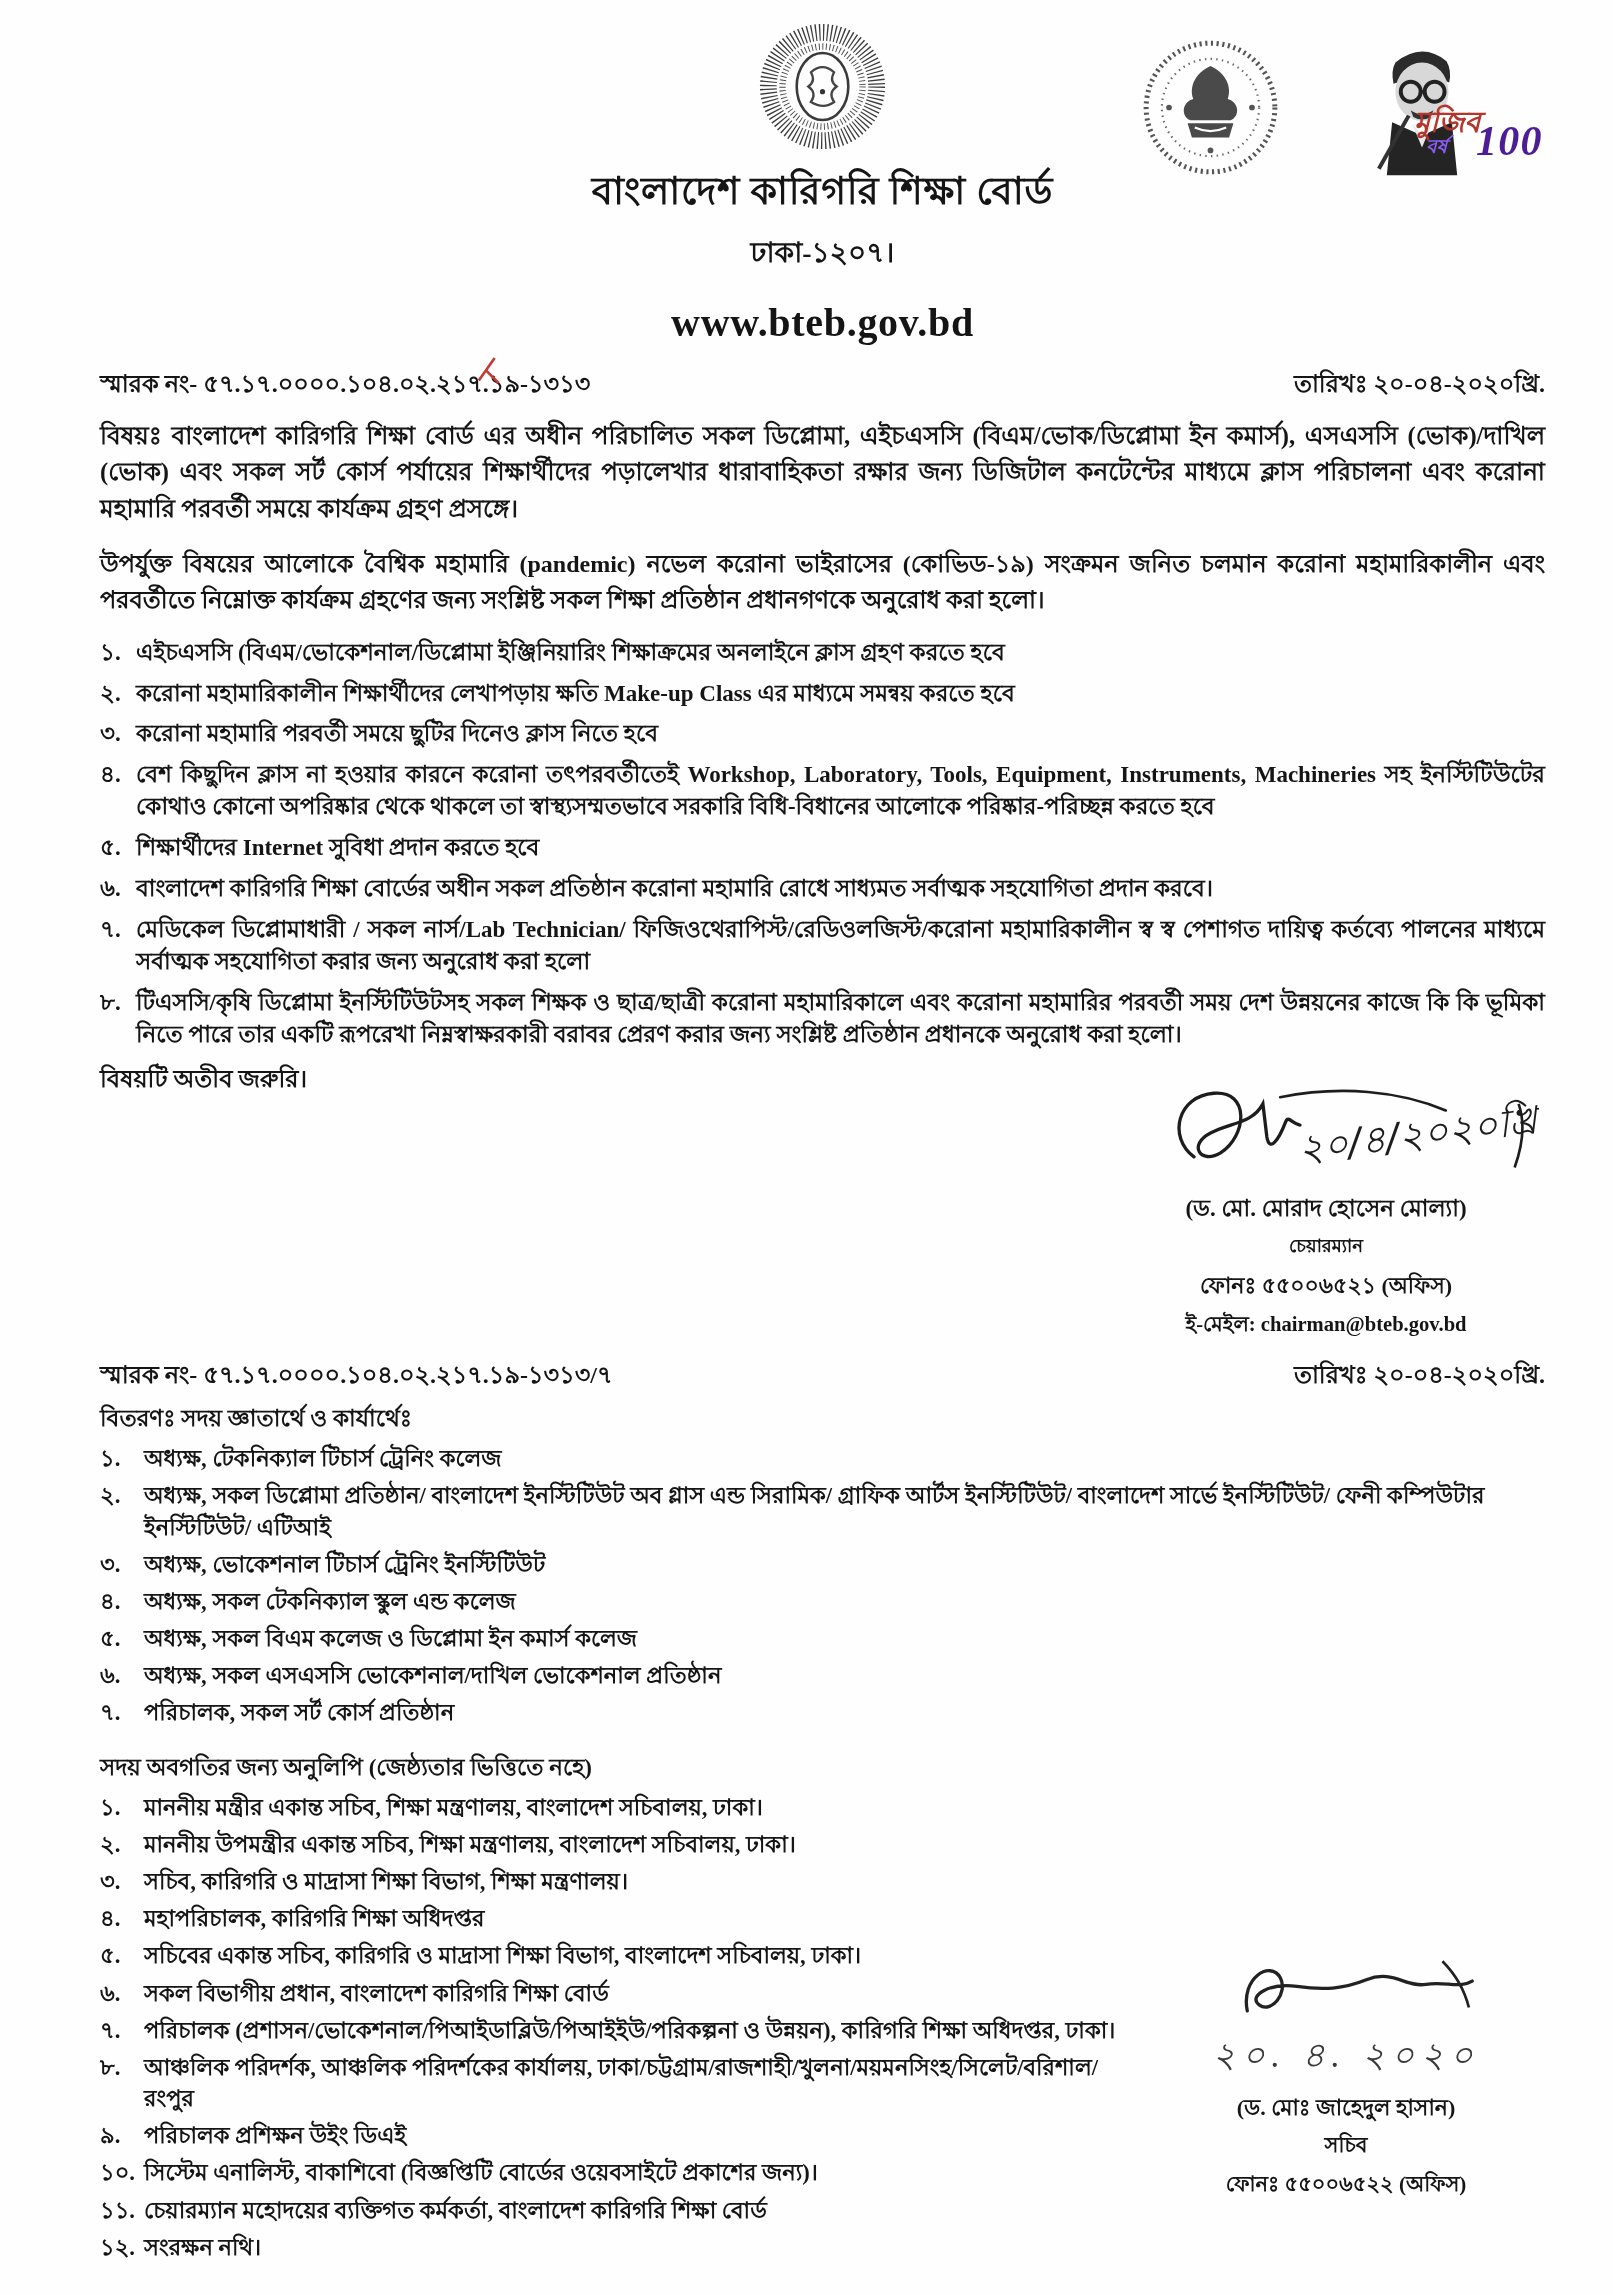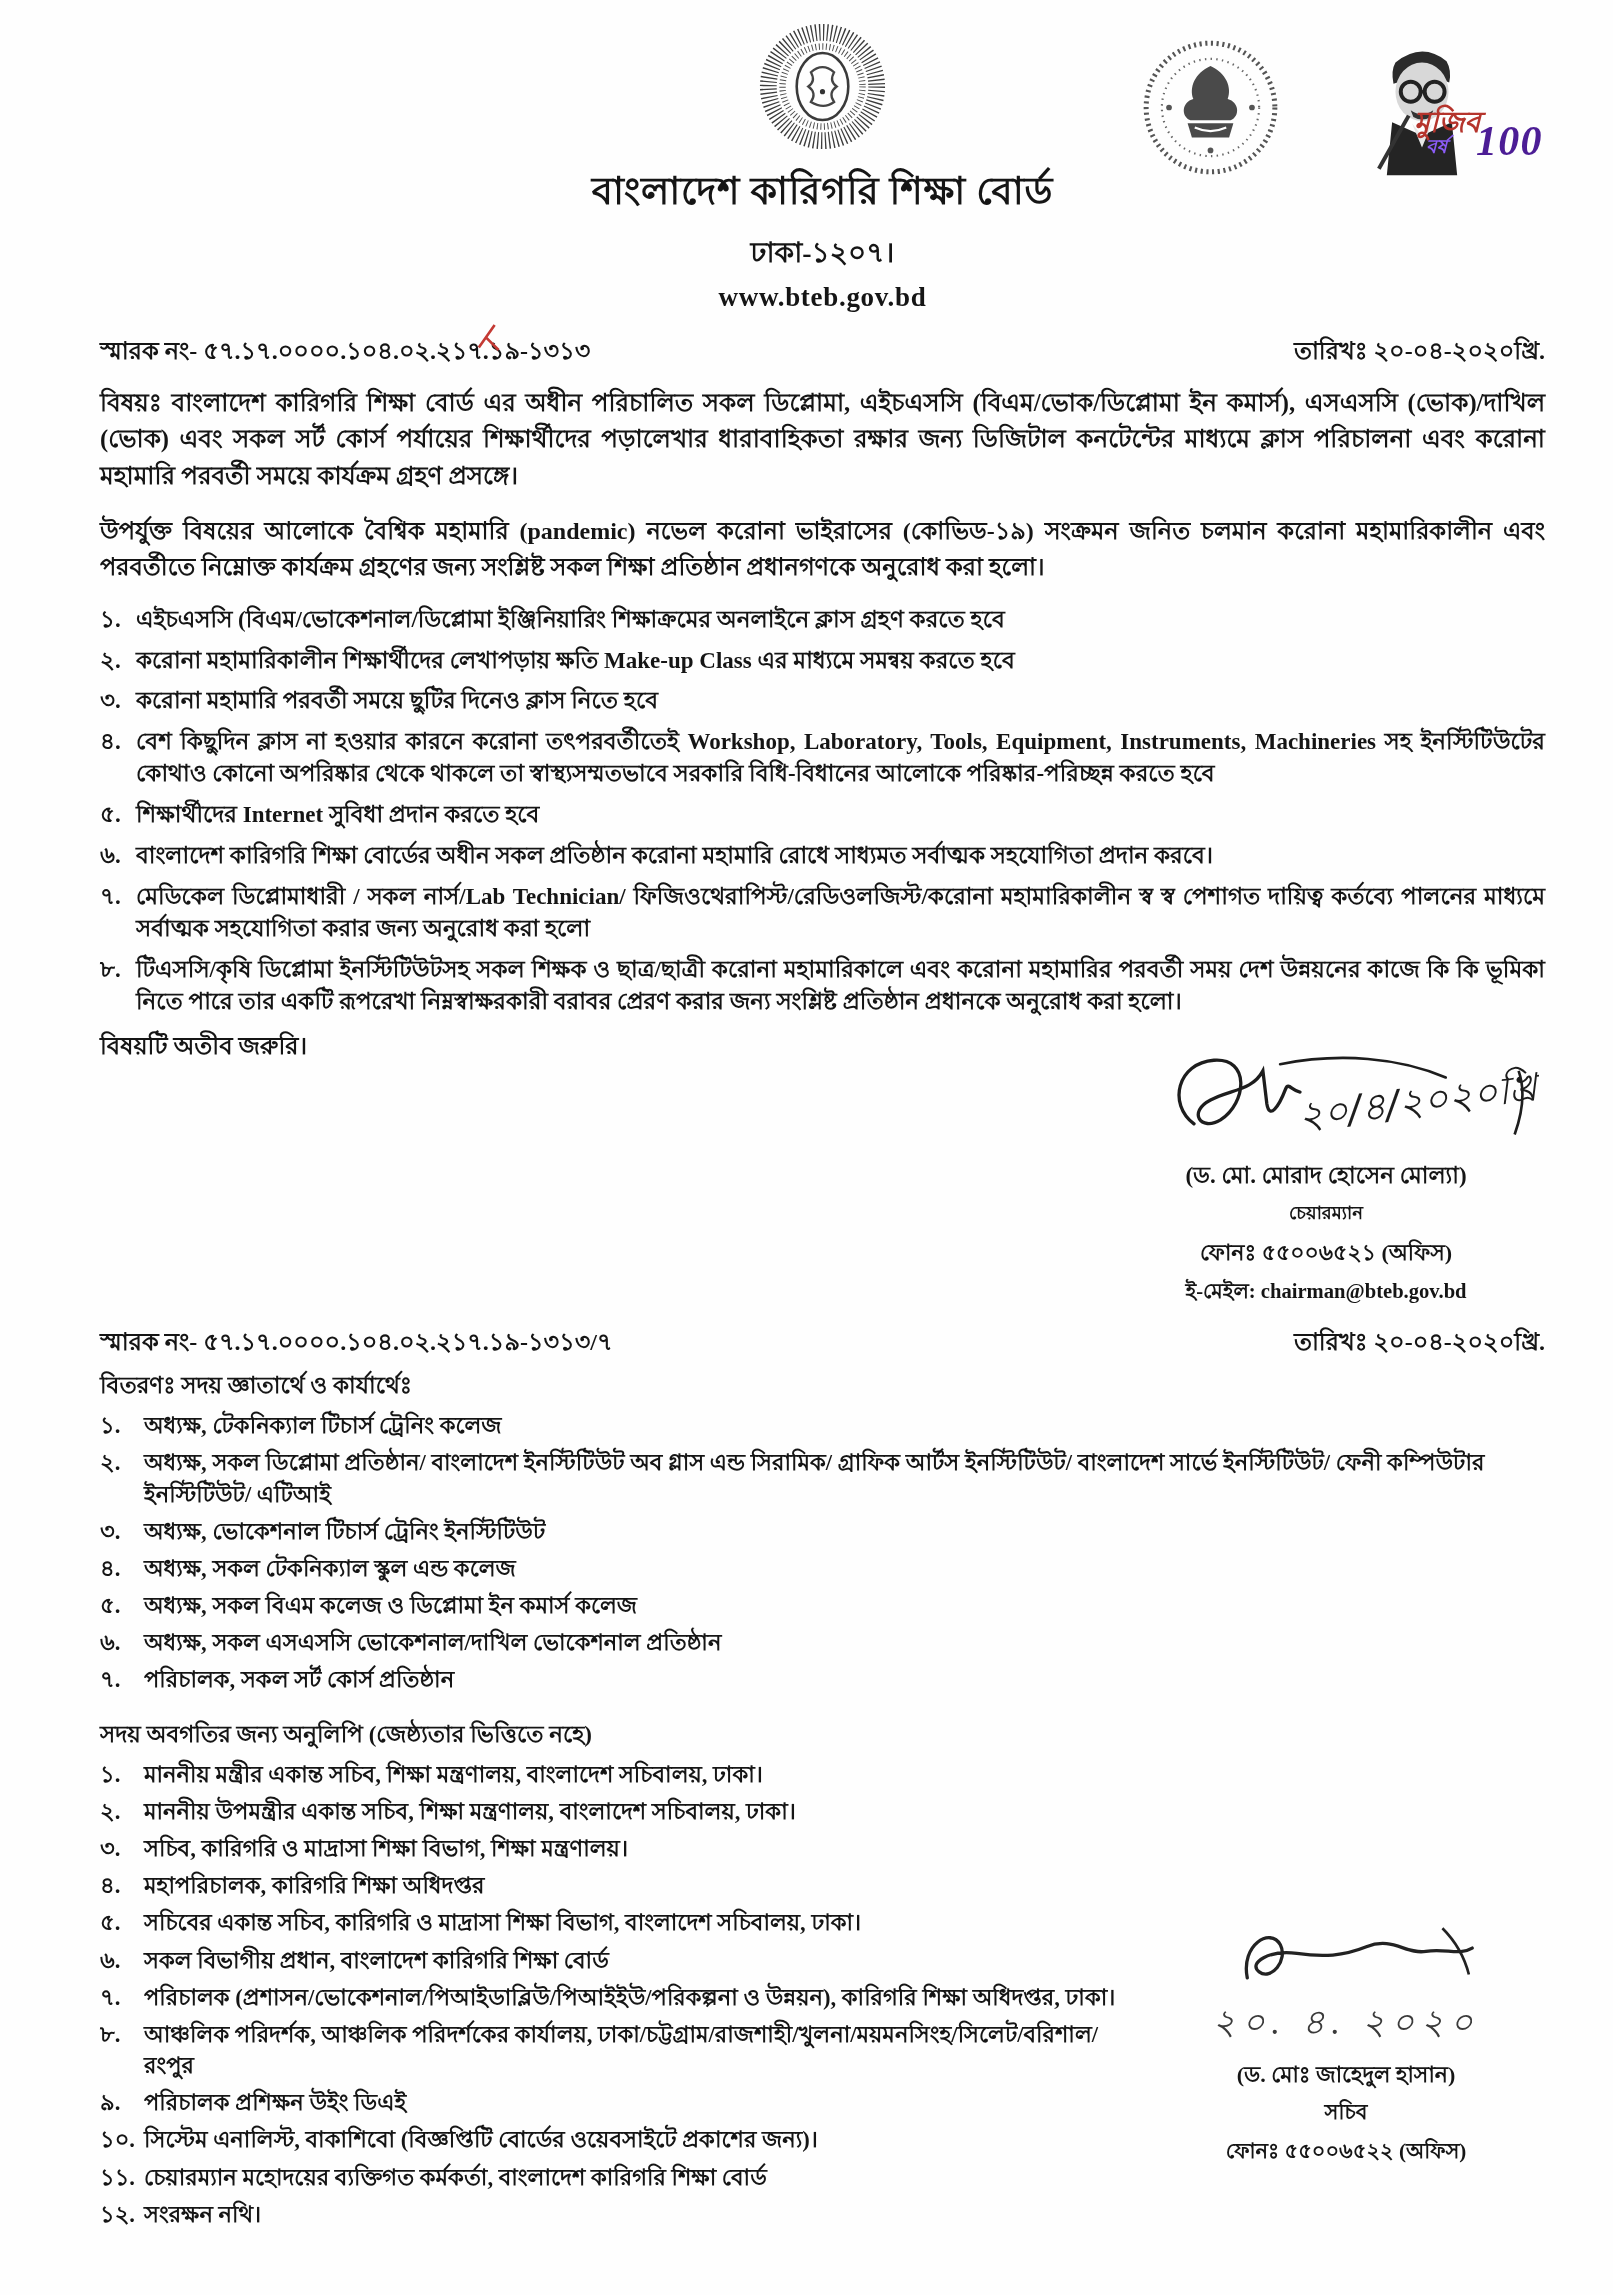--- a/index.html
+++ b/index.html
@@ -12,21 +12,21 @@
     background:#fefefe;
     padding:17px 69px 20px 100px;
     overflow:hidden;
   }
   
   .header { position:relative; text-align:center; padding-top:5.3px; }
   .crest { display:block; margin:0 auto; }
   .org-name { font-size:38px; font-weight:bold; letter-spacing:0.7px; margin-top:9.3px; }
   .addr { font-size:28px; font-weight:bold; margin-top:9.3px; }
   .city { font-size:28px; font-weight:bold; margin-top:6.6px; }
-  .website { font-size:27px; font-weight:bold; margin-top:4px; letter-spacing:0.7px; }
+  .website { font-size:40px; font-weight:bold; margin-top:21px; letter-spacing:0.7px; }
   .corner-logos { position:absolute; top:18.6px; right:24px; display:flex; gap:40px; align-items:flex-start;font-style:italic; }
   .mujib { position:relative; width:199px; height:153px; }
   .mujib-text { position:absolute; left:92px; top:72px; line-height:1.0; text-align:left; }
   .mujib-line1 { font-size:29px; font-weight:bold; color:#b5342c; }
   .mujib-line2 { font-size:19px; font-weight:bold; color:#8b5cf6;margin-left:12px; }
   .mujib-100 { position:absolute; left:154px; top:81px; font-size:42px; font-weight:bold; color:#4c1d95; letter-spacing:1.3px; }
   
   .memo-row { display:flex; justify-content:space-between; align-items:baseline; font-size:24px; font-weight:bold; margin-top:18.6px; }
   .memo-number { position:relative; }
   .red-tick { position:absolute; left:372px; top:-10.6px; }

